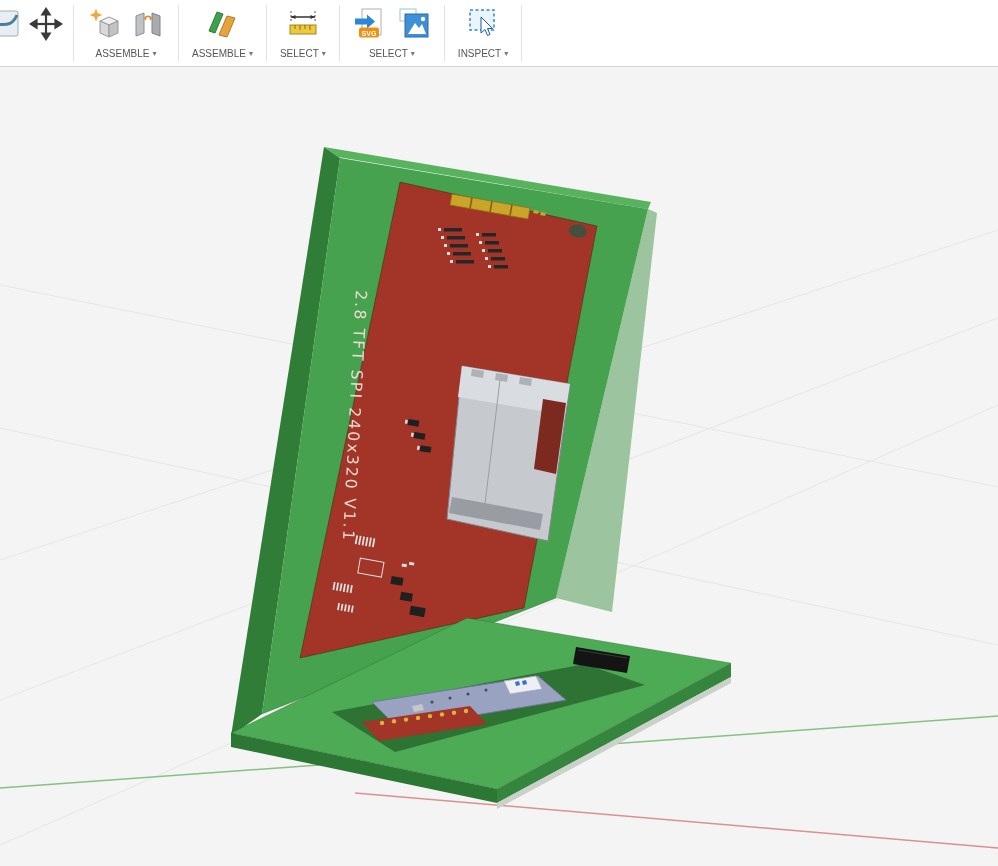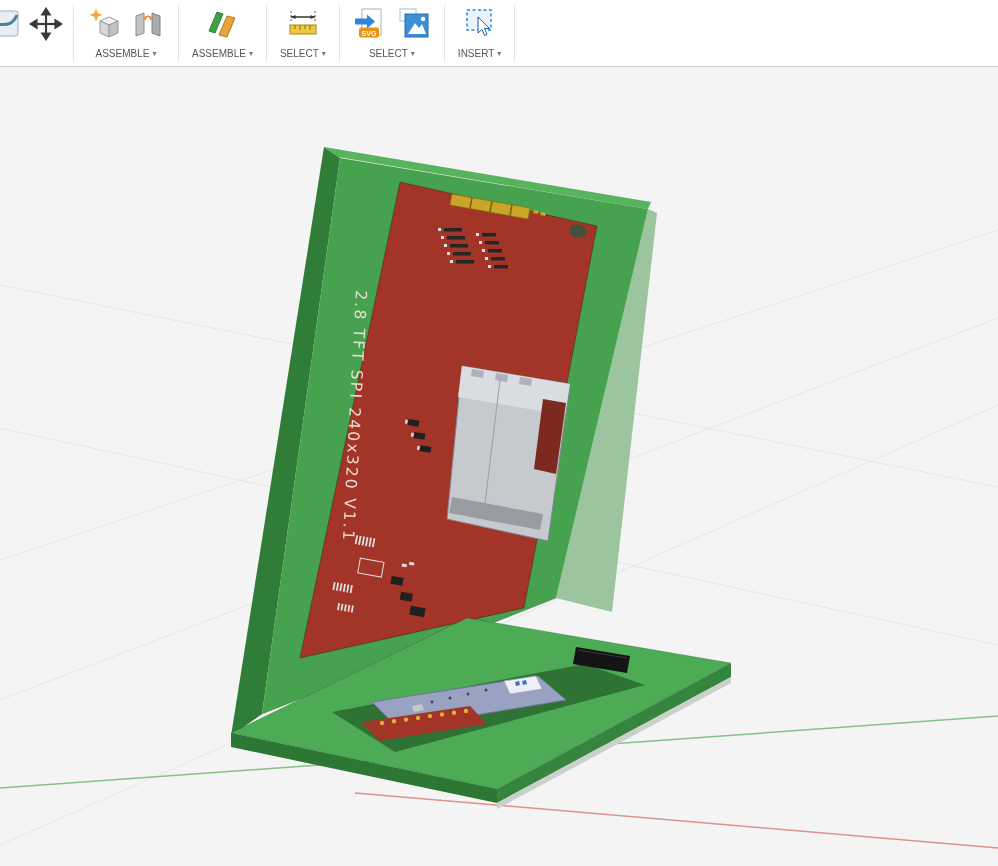--- a/index.html
+++ b/index.html
@@ -164,21 +164,21 @@
   <div class="tb-group">
     <div class="tb-icons">
       <button class="tb-icon">
         <svg width="34" height="34" viewBox="0 0 34 34">
           <rect x="4" y="4" width="24" height="20" fill="rgba(120,180,240,0.15)" stroke="#2e86d6" stroke-width="1.5" stroke-dasharray="3,2.5"></rect>
           <polygon points="15,11 15,27 19,23.5 21.5,29.5 24,28.5 21.5,22.5 26.5,22.5" fill="#ffffff" stroke="#1a5fa8"></polygon>
         </svg>
       </button>
     </div>
     <div class="tb-label">
-      <span>INSERT</span>
+      <span>INSPECT</span>
       <span class="caret">▾</span>
     </div>
   </div>
 
   <div class="tb-sep"></div>
 </div>
 
 <div class="viewport">
   <svg class="scene" width="998" height="799" viewBox="0 67 998 799">
 

